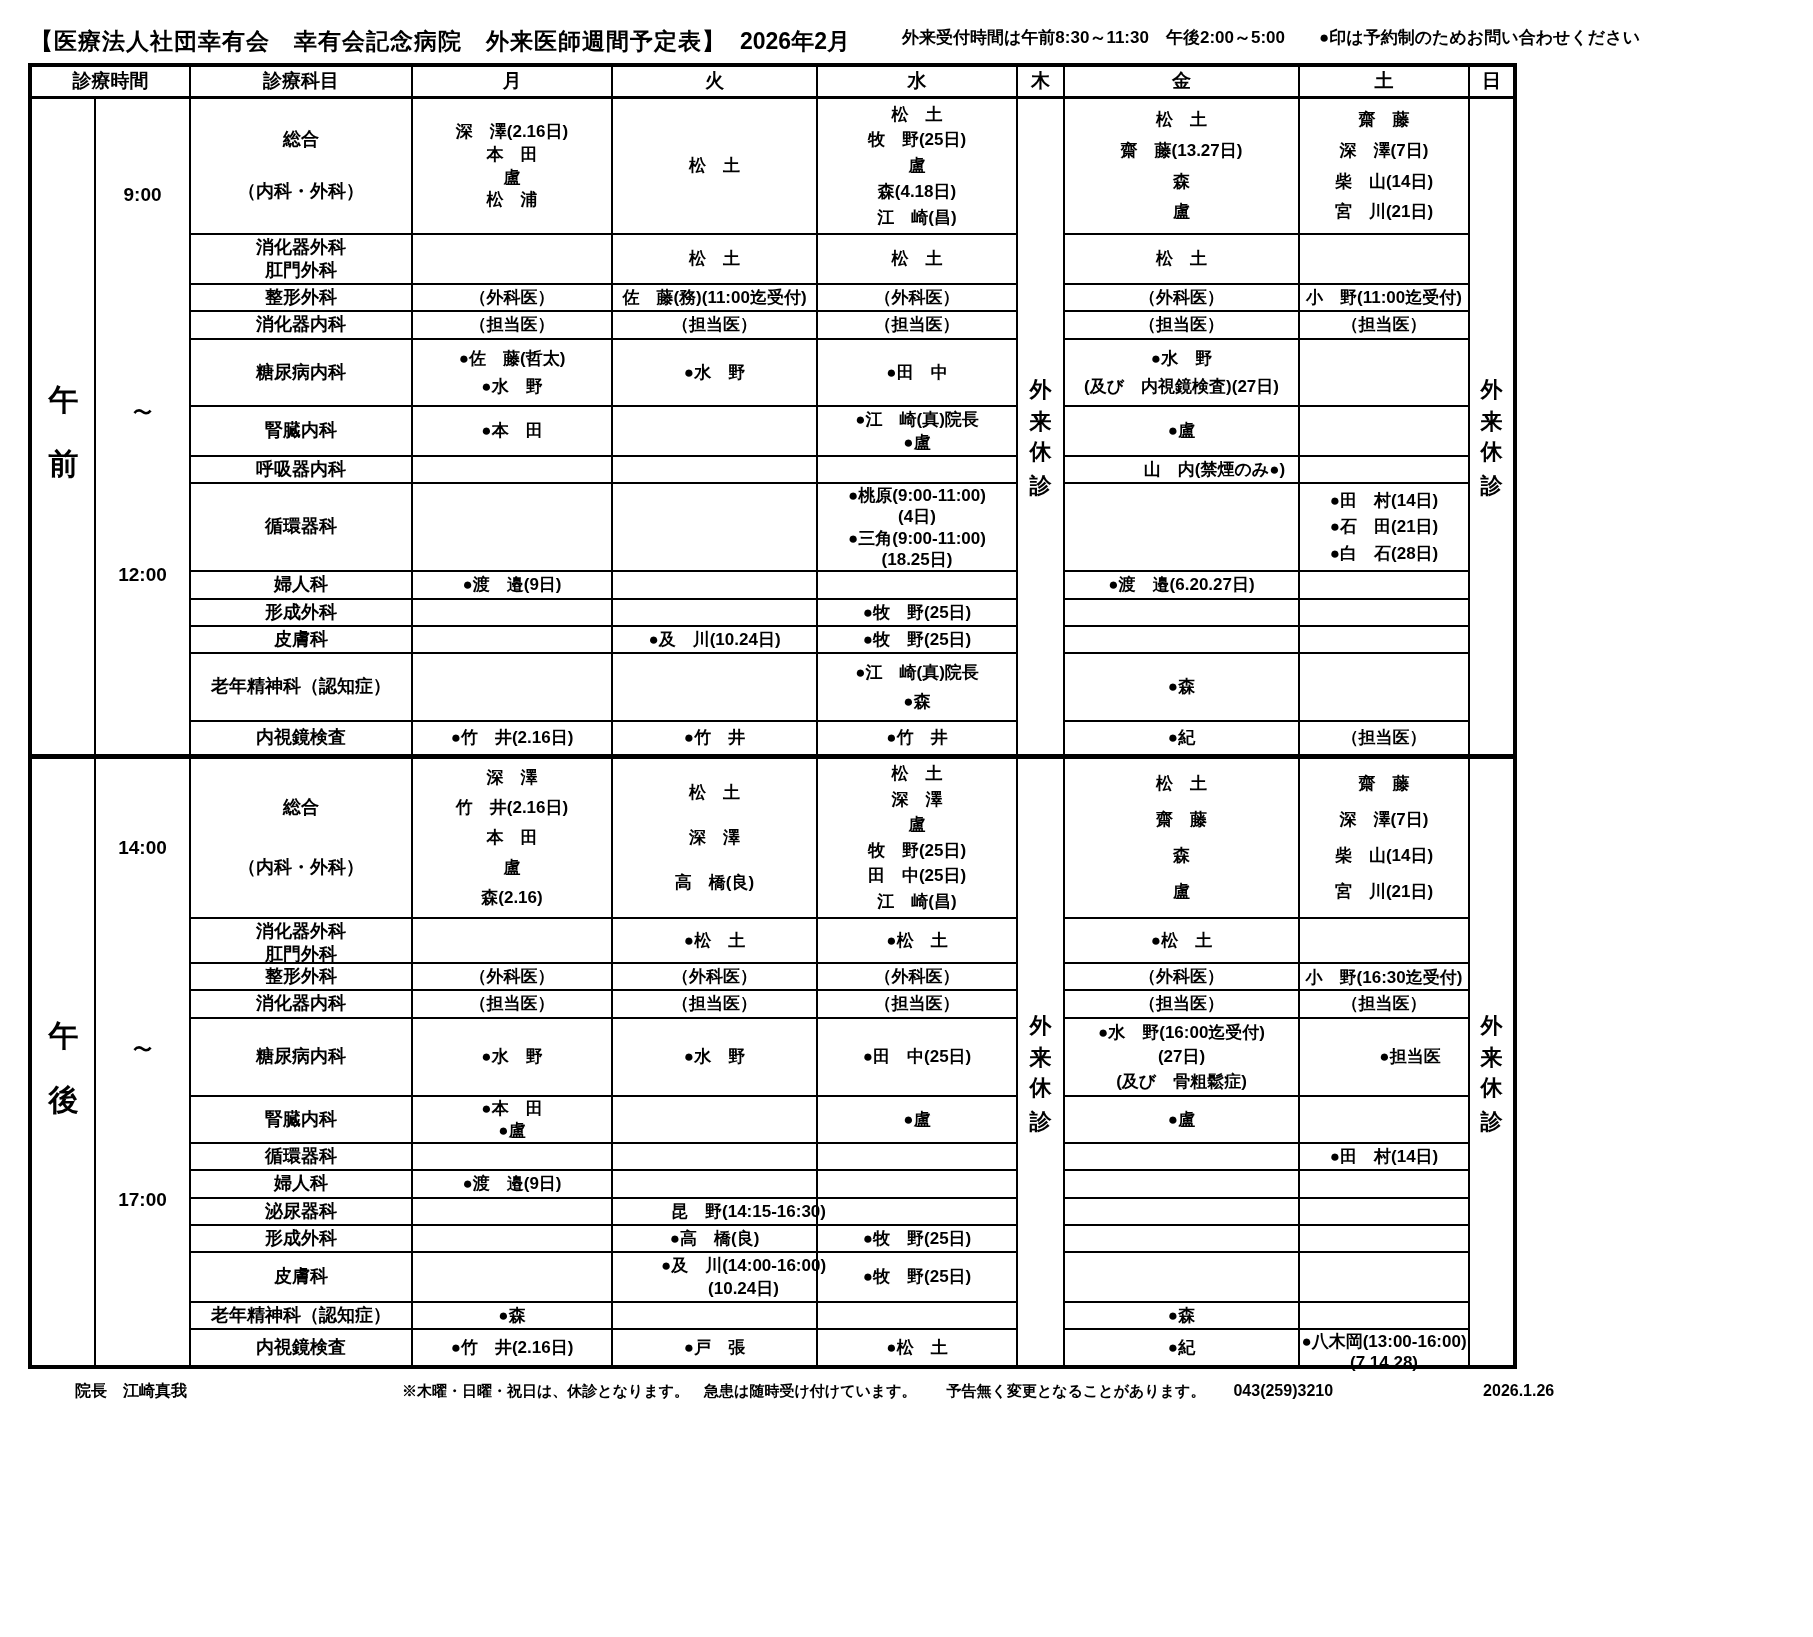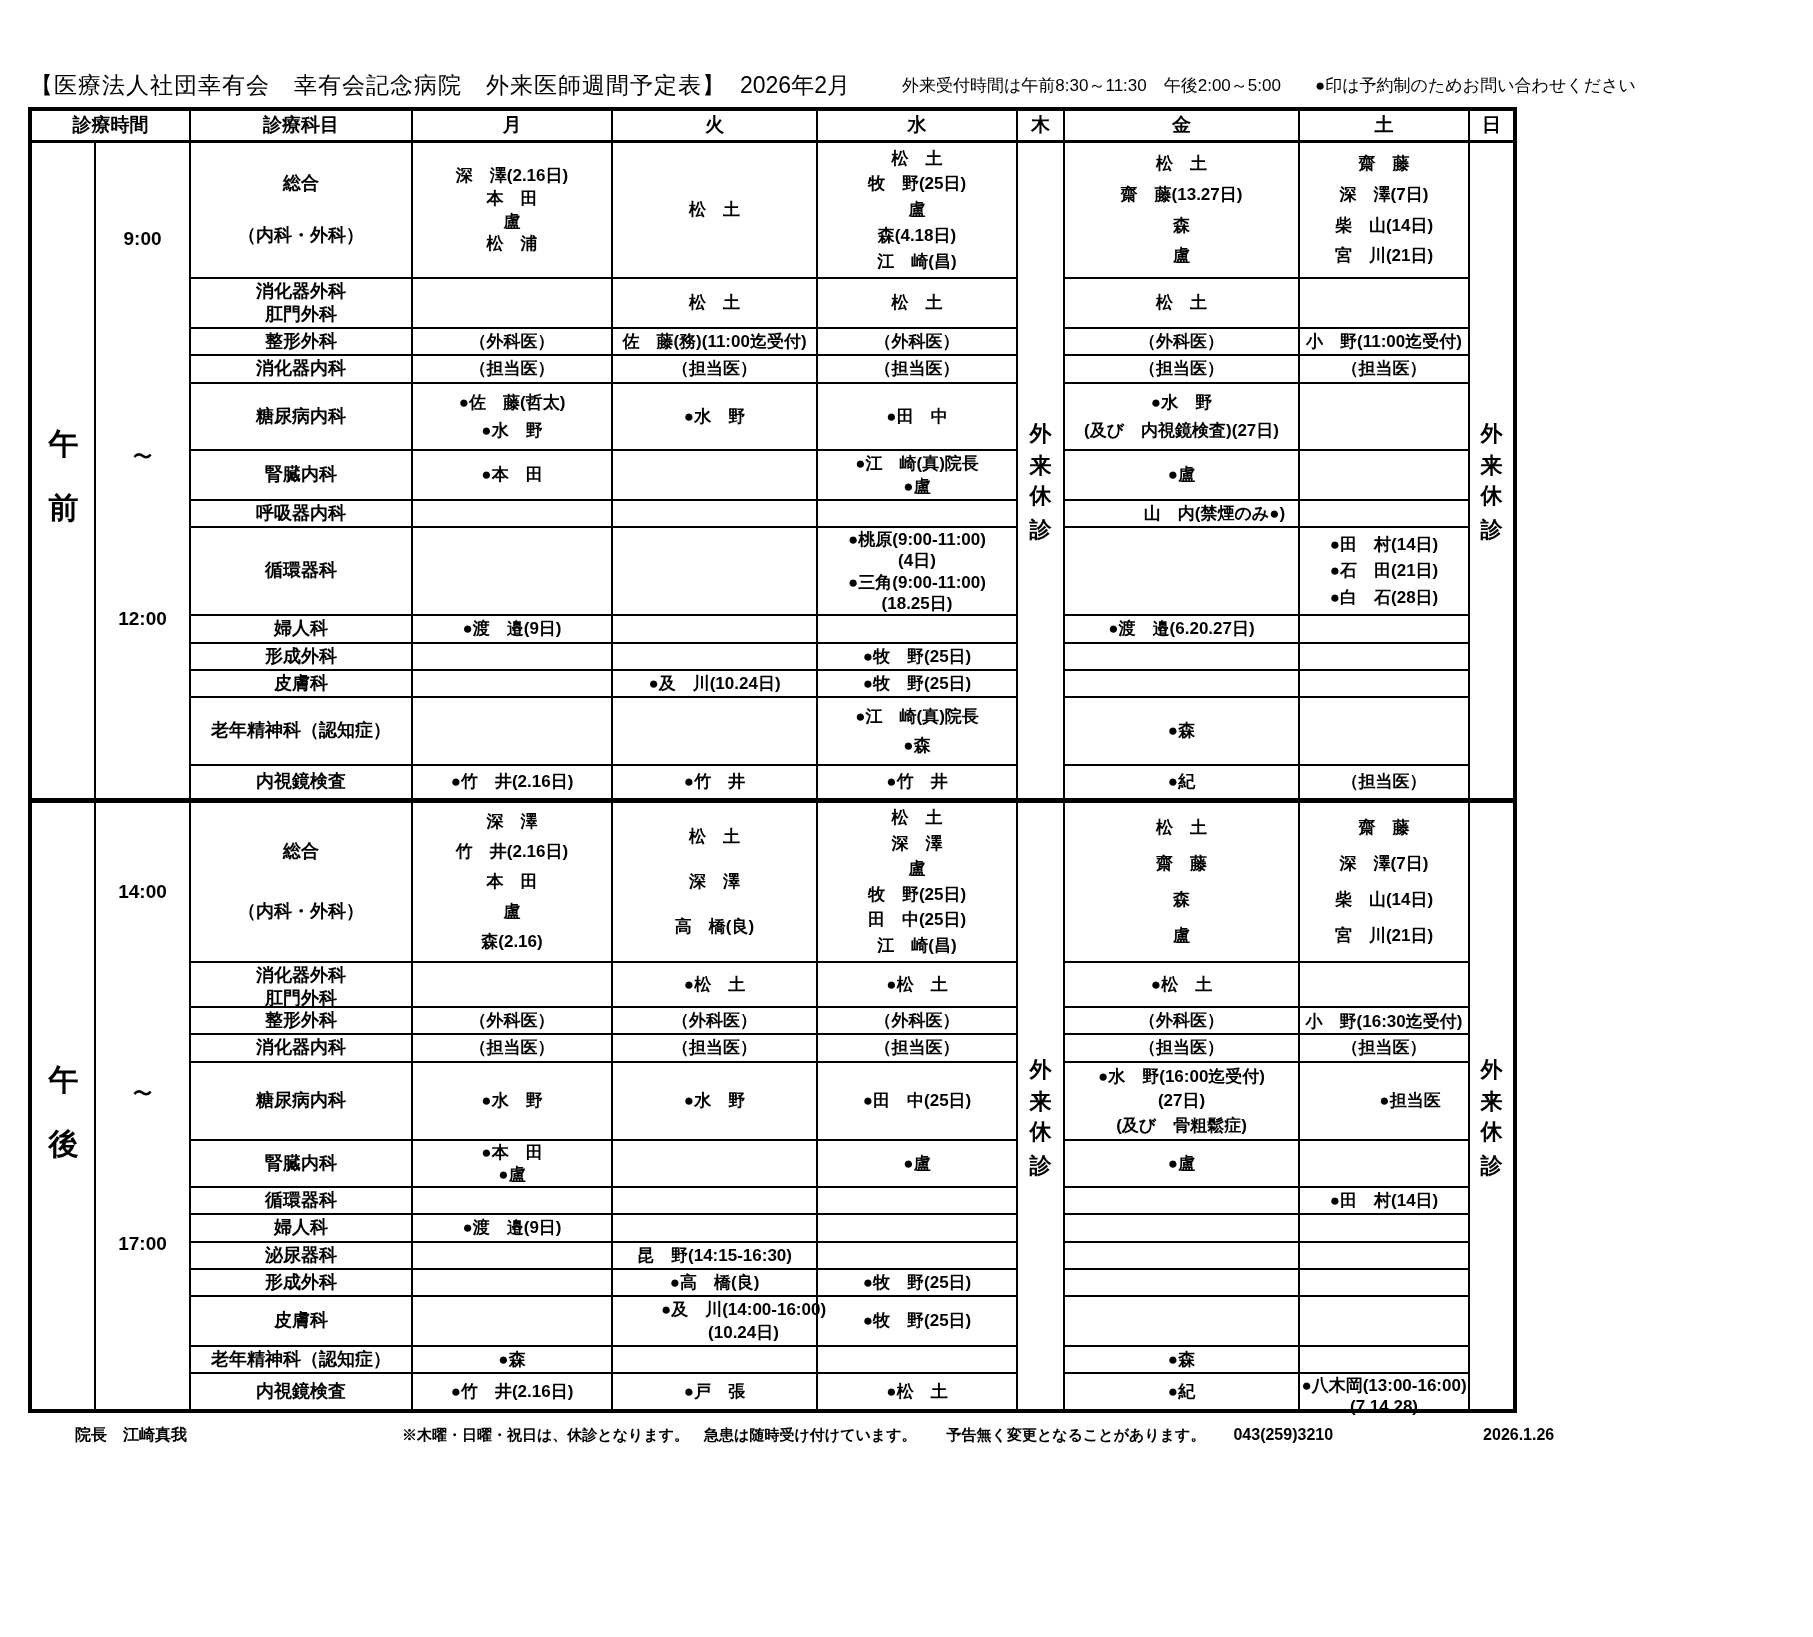--- a/index.html
+++ b/index.html
@@ -1,18 +1,18 @@
 <!DOCTYPE html>
 <html><head>
 <meta charset="utf-8">
 <style>
   html,body{margin:0;padding:0;background:#e8e8e8;}
   .page{width:1813px;height:1637px;background:#ffffff;position:relative;
         font-family:"Liberation Sans",sans-serif;color:#000;overflow:hidden;}
-  .header-row{display:flex;align-items:center;padding:26px 0 6px 30px;font-weight:normal;margin-top:44px;}
+  .header-row{display:flex;align-items:flex-start;padding:26px 0 6px 30px;font-weight:bold;}
   .doc-title{font-size:23px;letter-spacing:1px;}
   .doc-month{font-size:23px;margin-left:14px;}
   .doc-note{font-size:17px;margin-left:52px;}
   table.schedule{border-collapse:collapse;table-layout:fixed;margin-left:28px;
         border:4px solid #000;background:#fff;}
   th,td{border:2px solid #000;padding:0;}
   thead tr{height:32px;}
   thead th{font-size:19px;font-weight:bold;border-bottom:3px solid #000;}
   tbody.sect-am{border-bottom:5px solid #000;}
   .period-cell,.time-cell,.closed-cell{vertical-align:middle;text-align:center;}
@@ -738,21 +738,21 @@
         <tr class="sched-row" style="height: 27px;">
           <td class="dept-cell">
             <div class="cell-flex" style="height: 23px;">
               <div class="dept-line">泌尿器科</div>
             </div>
           </td>
           <td class="day-cell">
             <div class="cell-flex" style="height: 23px;"></div>
           </td>
           <td class="day-cell">
-            <div class="cell-flex" style="height: 21px;">
+            <div class="cell-flex" style="height: 21px; padding-left: 34px;">
               <div class="cell-line">昆　野(14:15-16:30)</div>
             </div>
           </td>
           <td class="day-cell">
             <div class="cell-flex" style="height: 23px;"></div>
           </td>
           <td class="day-cell">
             <div class="cell-flex" style="height: 23px;"></div>
           </td>
           <td class="day-cell">

